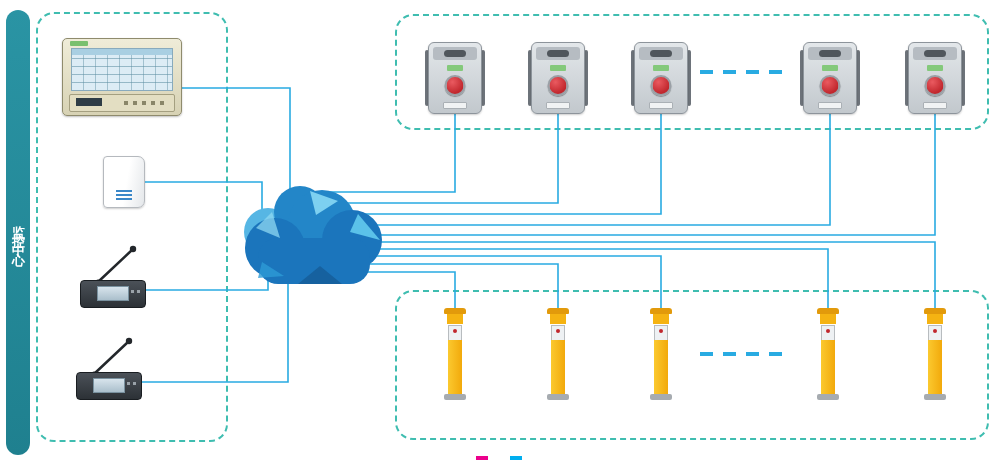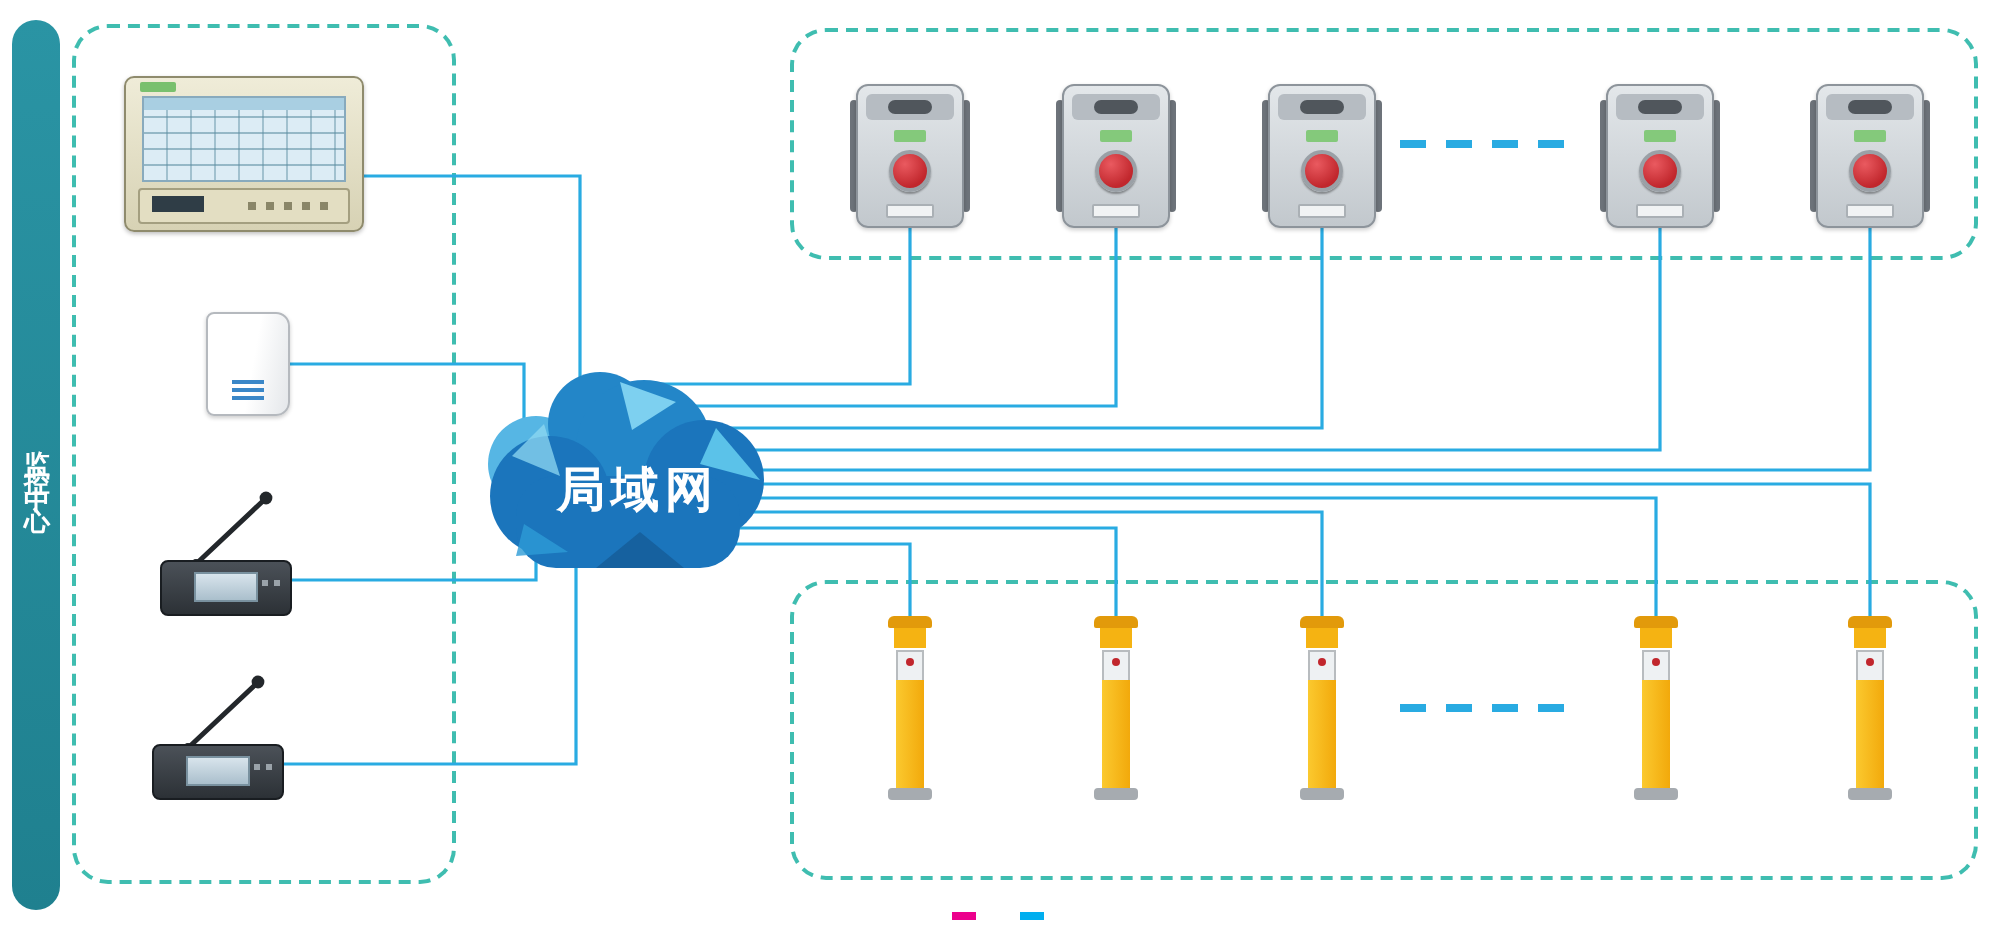--- a/index.html
+++ b/index.html
@@ -140,21 +140,20 @@
       <polygon points="358,214 380,240 350,232" fill="#5bc2e9"></polygon>
       <polygon points="298,284 320,266 342,284" fill="#14568f" opacity="0.65"></polygon>
       <polygon points="262,262 284,276 258,278" fill="#2d9bd6" opacity="0.8"></polygon>
     </g>
   </svg>
 
   <div class="sidebar a">
     <span>监控中心</span>
   </div>
 
-  <div class="cloud-label a">局域网</div>
 
   <div class="dev monitor a">
     <span class="mon-frame a"></span>
     <span class="mon-logo a"></span>
     <span class="mon-screen a"></span>
     <span class="mon-panel a">
       <span class="mon-mini a"></span>
       <span class="mon-dots a"></span>
     </span>
   </div>

